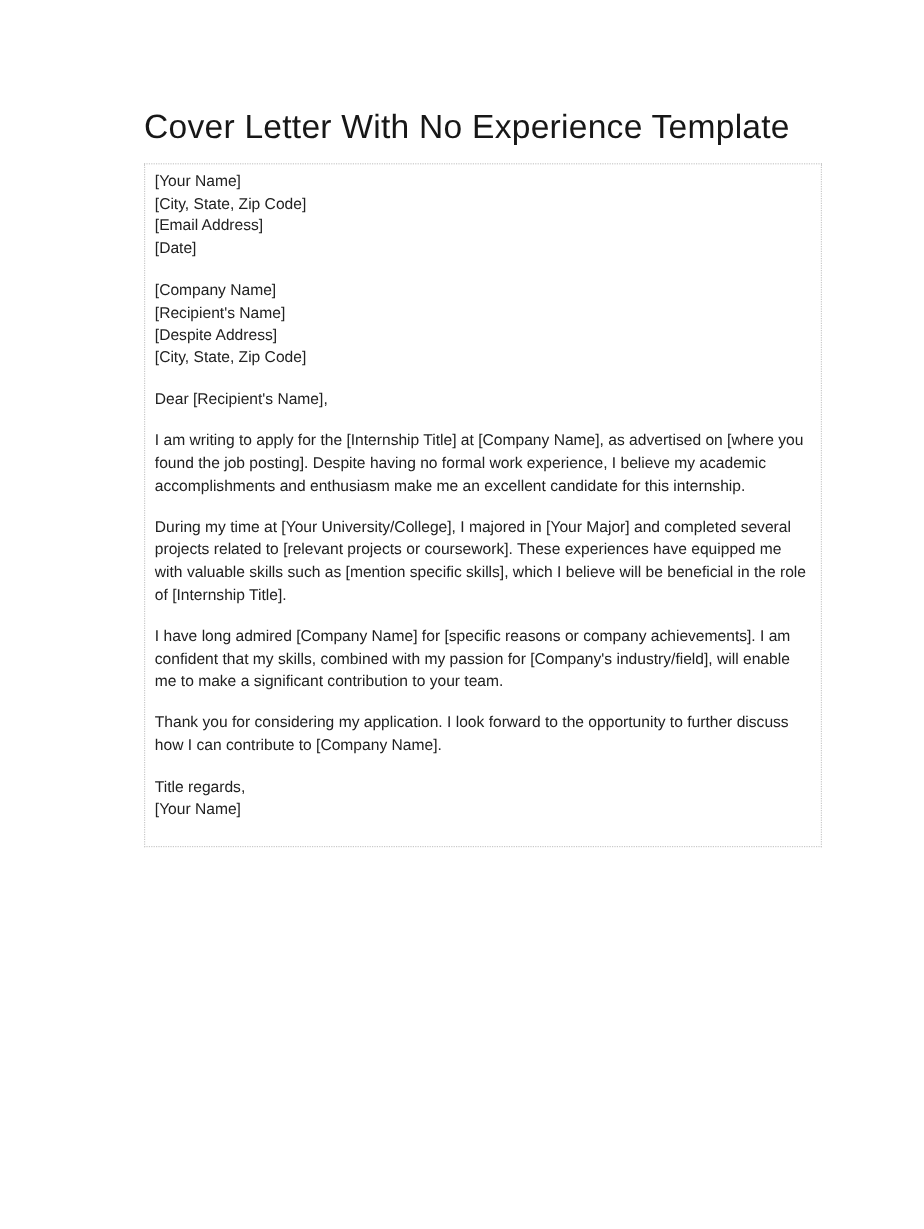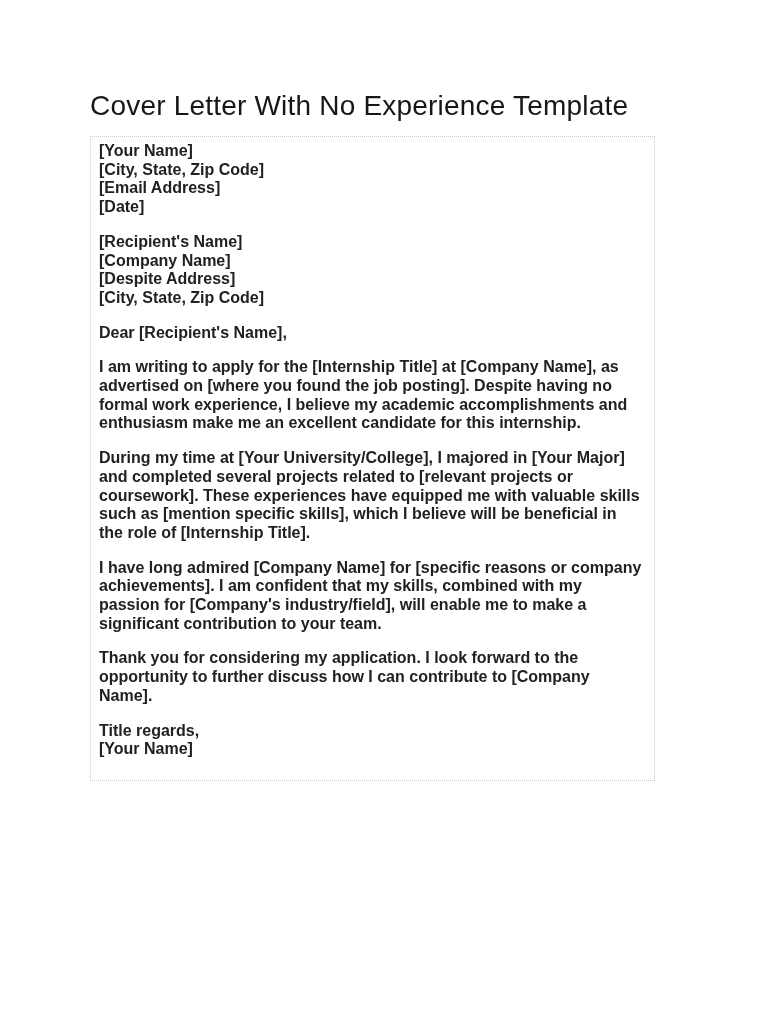--- a/index.html
+++ b/index.html
@@ -8,40 +8,39 @@
     background: #ffffff;
   }
   body {
     width: 770px;
     height: 1024px;
     font-family: "Liberation Sans", "DejaVu Sans", sans-serif;
     color: #202020;
     overflow: hidden;
   }
   .page {
-    padding: 90px 0 0 90px;
+    padding: 90px 0 0 120px;
   }
   .title {
     font-size: 28px;
     font-weight: 400;
     line-height: 32px;
     margin: 0 0 14px 0;
     color: #171717;
     letter-spacing: 0.2px;
   }
   .letter-box {
     width: 565px;
     box-sizing: border-box;
     border: 1px dotted #c9c9c9;
     background: #ffffff;
     padding: 5px 12px 21px 8px;
-    font-size: 16px;
+    font-size: 13px;
     line-height: 18.7px;
     color: #212121;
-    font-weight: bold;
   }
   .block {
     margin: 0 0 16px 0;
   }
   .para {
     margin: 0 0 16px 0;
   }
   .closing-block {
     margin: 0;
   }
@@ -56,22 +55,22 @@
   <div class="letter-box">
 
     <div class="block">
       <div>[Your Name]</div>
       <div>[City, State, Zip Code]</div>
       <div>[Email Address]</div>
       <div>[Date]</div>
     </div>
 
     <div class="block">
+      <div>[Company Name]</div>
       <div>[Recipient's Name]</div>
-      <div>[Company Name]</div>
       <div>[Despite Address]</div>
       <div>[City, State, Zip Code]</div>
     </div>
 
     <p class="para">Dear [Recipient's Name],</p>
 
     <p class="para">I am writing to apply for the [Internship Title] at [Company Name], as advertised on [where you found the job posting]. Despite having no formal work experience, I believe my academic accomplishments and enthusiasm make me an excellent candidate for this internship.</p>
 
     <p class="para">During my time at [Your University/College], I majored in [Your Major] and completed several projects related to [relevant projects or coursework]. These experiences have equipped me with valuable skills such as [mention specific skills], which I believe will be beneficial in the role of [Internship Title].</p>
 

